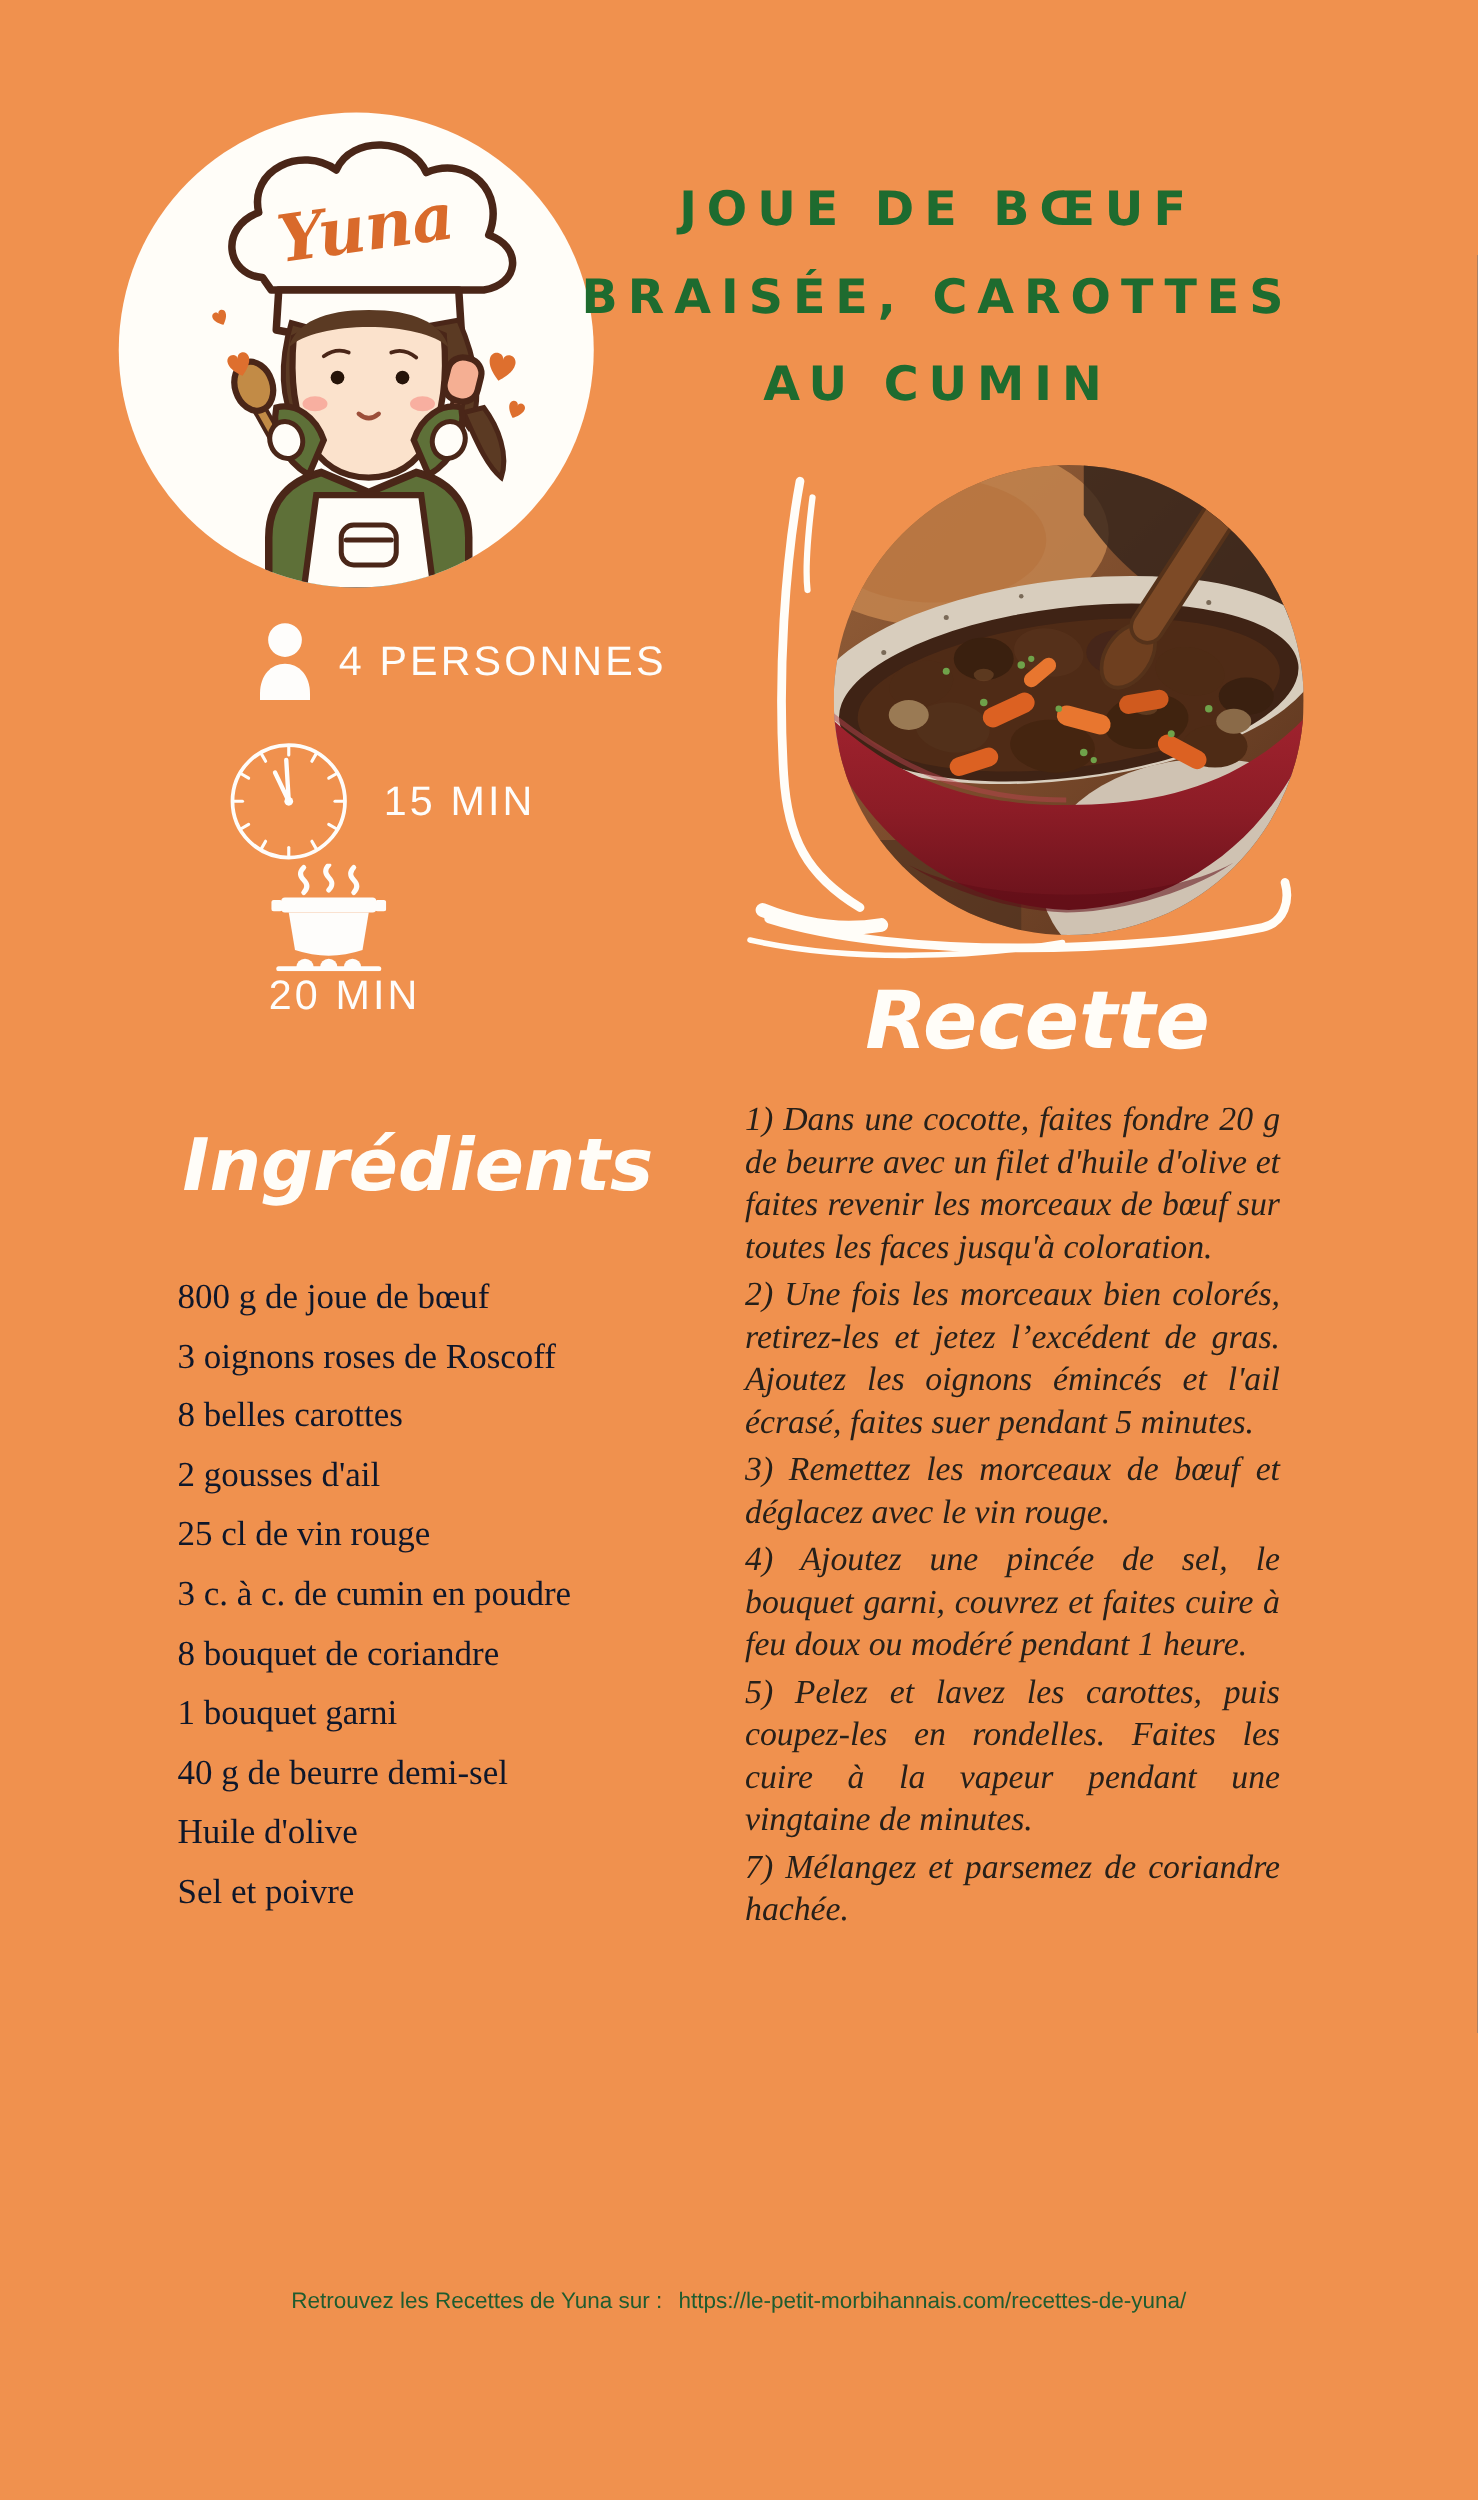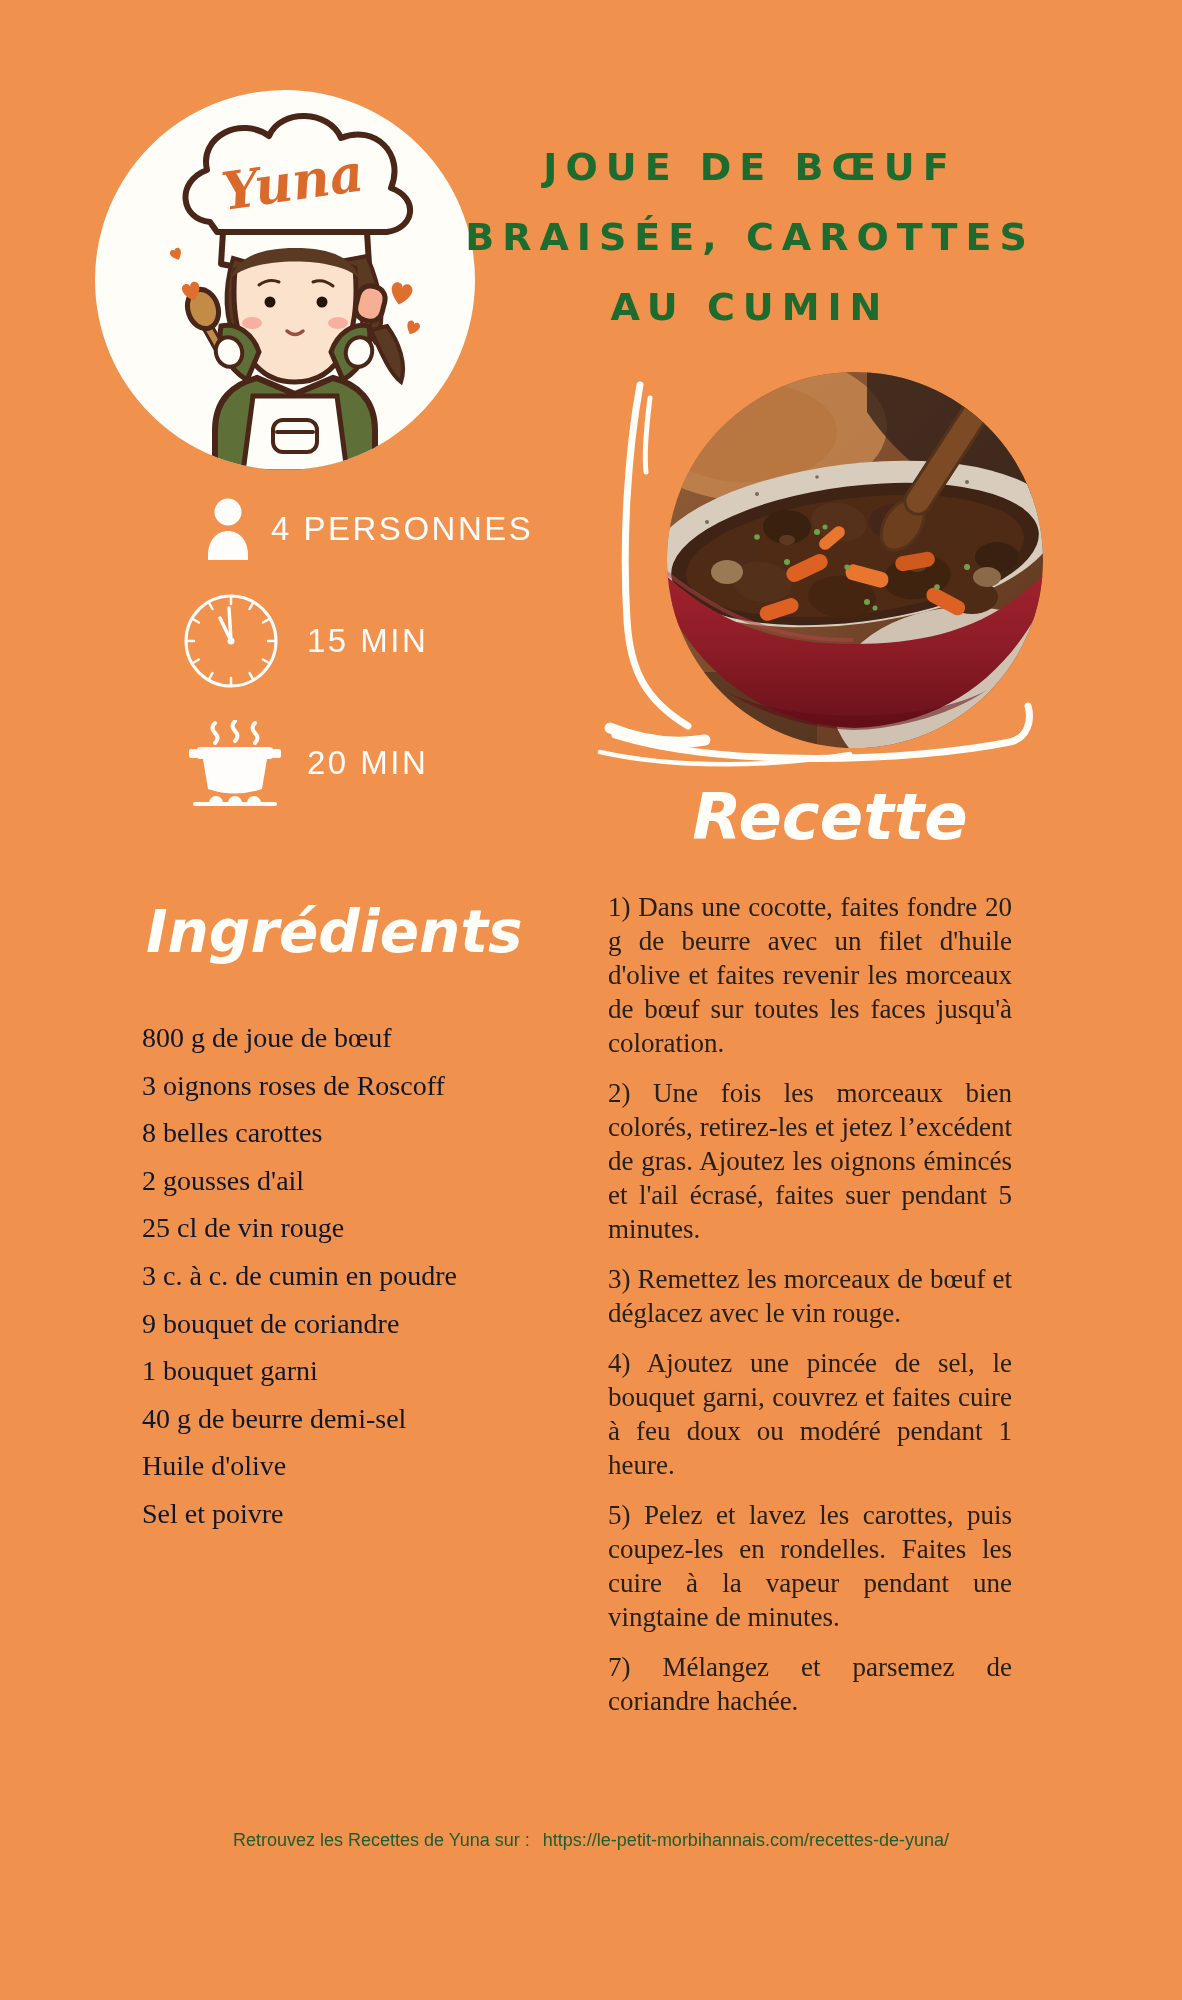--- a/index.html
+++ b/index.html
@@ -18,21 +18,21 @@
          letter-spacing:8px;line-height:70px;}
 
   
   .meta-row{position:absolute;display:flex;align-items:center;}
   .meta-label{font-family:"Liberation Sans",sans-serif;font-size:33px;
               letter-spacing:2.5px;color:#FEFDFB;white-space:nowrap;}
   #row-servings{left:205px;top:498px;}
   #row-servings .meta-label{margin-left:20px;}
   #row-prep{left:182px;top:592px;justify-content:center;}
   #row-prep .meta-label{margin-left:27px;}
-  #row-cook{left:189px;top:720px;}
+  #row-cook{left:189px;top:691px;flex-direction:column;}
   #row-cook .meta-label{margin-left:26px;}
 
   
   .photo{left:667px;top:372px;width:376px;height:376px;border-radius:50%;overflow:hidden;}
   .photo svg{display:block;width:100%;height:100%;}
   .doodle{left:580px;top:370px;width:480px;height:420px;overflow:visible;pointer-events:none;}
 
   
   .script-heading{font-family:"DejaVu Sans",sans-serif;font-style:italic;font-weight:700;
                   color:#FFFDF8;text-align:center;}
@@ -40,21 +40,21 @@
   #ingredients-heading{left:146px;top:898px;width:360px;font-size:58px;}
 
   
   .ing-list{left:142px;top:1014px;width:334px;margin:0;padding:0;list-style:none;
             font-family:"Liberation Serif",serif;font-size:28px;line-height:47.6px;
             color:#0f172a;}
 
   
   .steps{left:592px;top:874px;width:436px;font-family:"Liberation Serif",serif;
          font-size:27px;line-height:34px;color:#272019;text-align:justify;}
-  .steps p{margin:16px;}
+  .steps p{margin:4px;font-style:italic;}
 
   
   .footer{left:6px;top:1830px;width:1170px;text-align:center;color:#1F5C2F;
           font-family:"Liberation Sans",sans-serif;font-size:18px;}
   .footer-url{margin-left:8px;}
 </style>
 </head>
 <body>
 
 <div class="page">
@@ -269,21 +269,21 @@
 
   <div class="abs script-heading" id="ingredients-heading">Ingrédients</div>
 
   <ul class="abs ing-list">
     <li>800 g de joue de bœuf</li>
     <li>3 oignons roses de Roscoff</li>
     <li>8 belles carottes</li>
     <li>2 gousses d'ail</li>
     <li>25 cl de vin rouge</li>
     <li>3 c. à c. de cumin en poudre</li>
-    <li>9 bouquet de coriandre</li>
+    <li>8 bouquet de coriandre</li>
     <li>1 bouquet garni</li>
     <li>40 g de beurre demi-sel</li>
     <li>Huile d'olive</li>
     <li>Sel et poivre</li>
   </ul>
 
   <div class="abs steps">
     <p>1) Dans une cocotte, faites fondre 20 g de beurre avec un filet d'huile d'olive et faites revenir les morceaux de bœuf sur toutes les faces jusqu'à coloration.</p>
     <p>2) Une fois les morceaux bien colorés, retirez-les et jetez l’excédent de gras. Ajoutez les oignons émincés et l'ail écrasé, faites suer pendant 5 minutes.</p>
     <p>3) Remettez les morceaux de bœuf et déglacez avec le vin rouge.</p>

